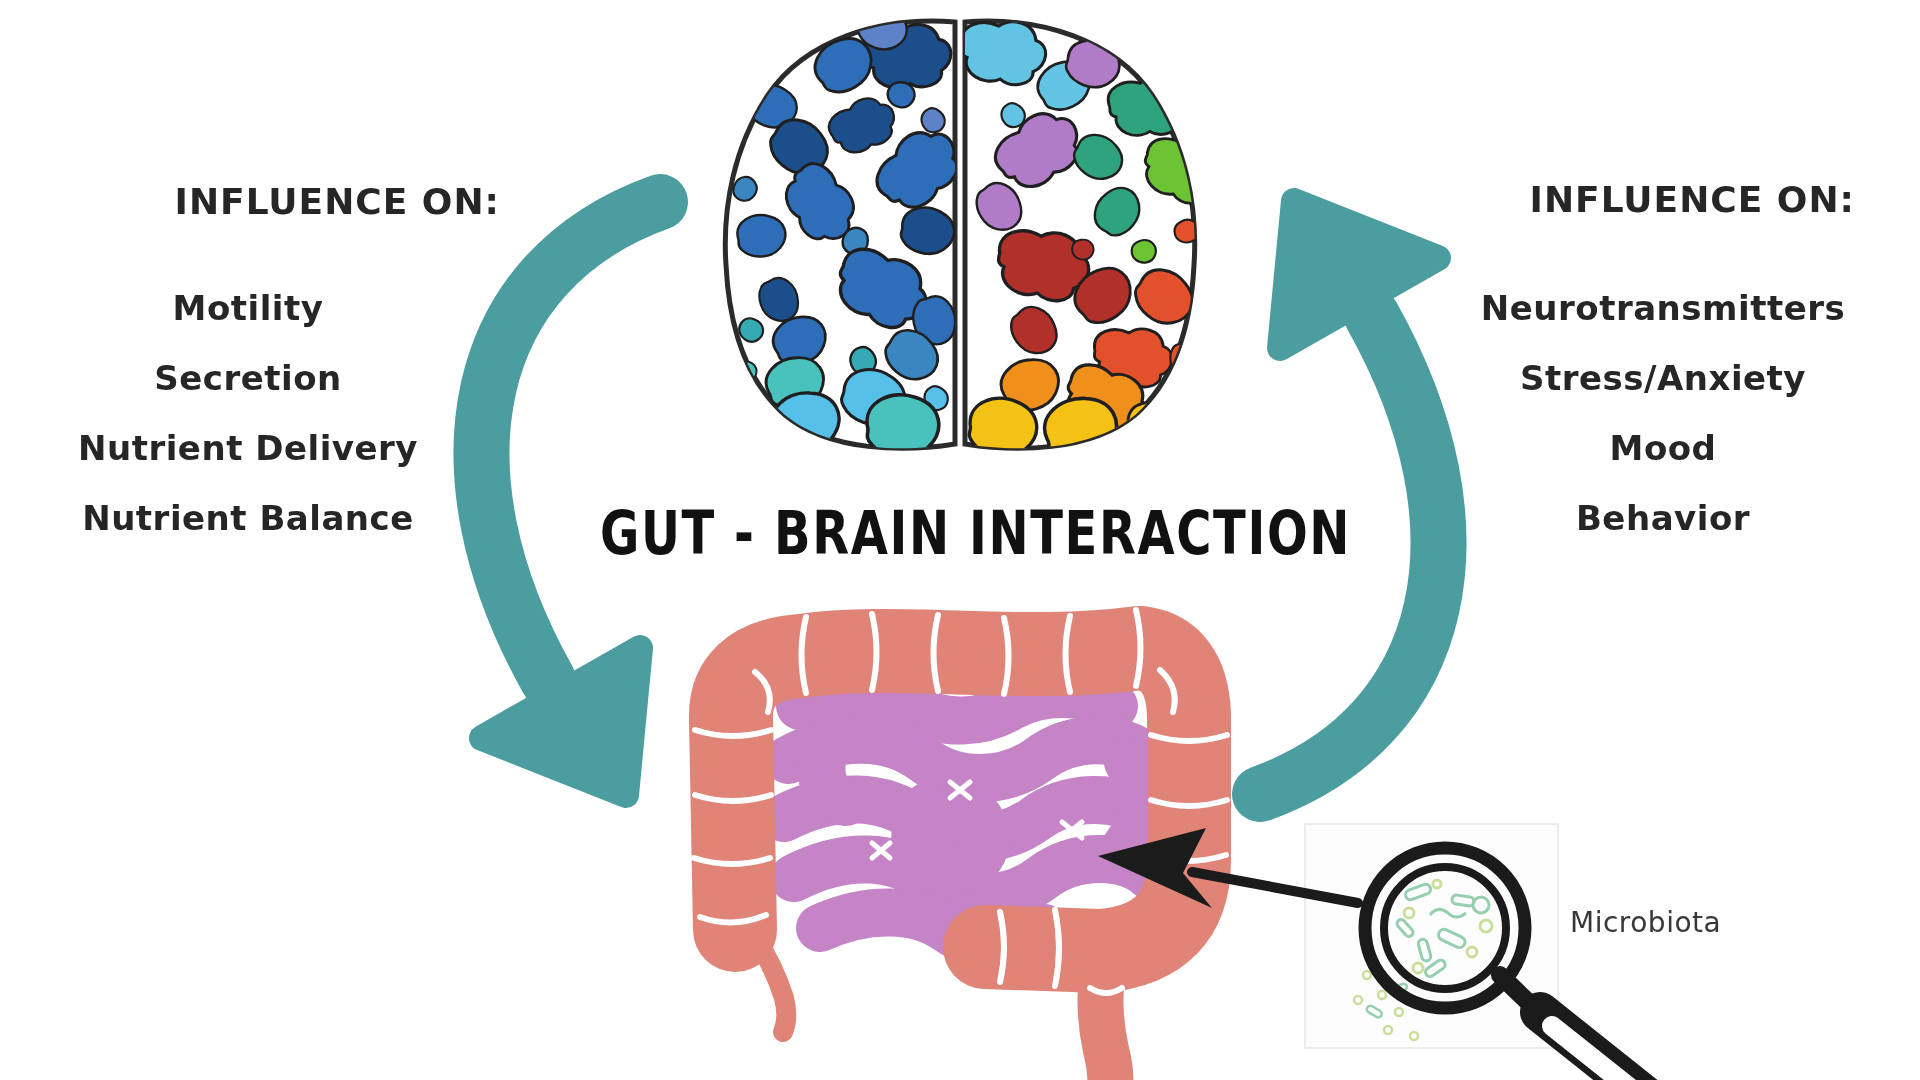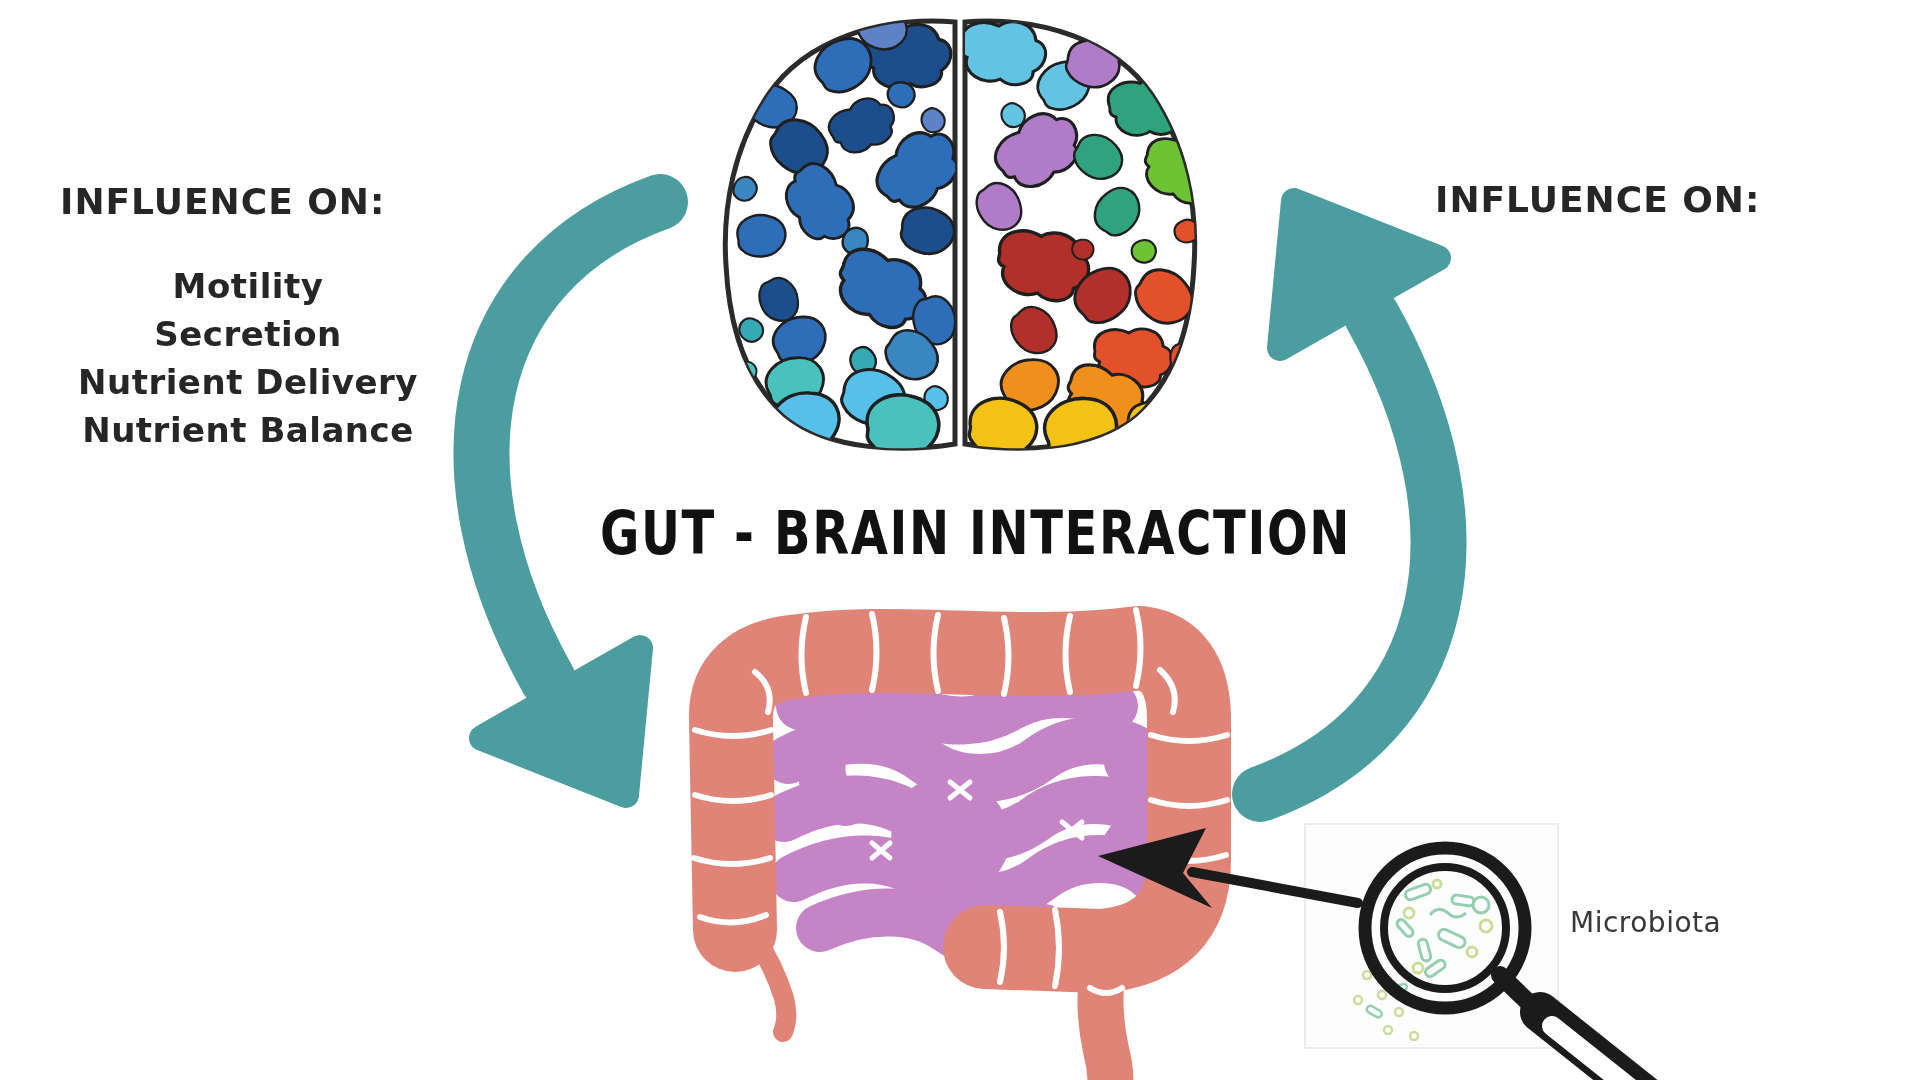--- a/index.html
+++ b/index.html
@@ -1,23 +1,23 @@
 <!DOCTYPE html>
 <html><head>
 <meta charset="utf-8">
 <style>
   html,body{margin:0;padding:0;background:#fff;}
   .canvas{position:relative;width:1920px;height:1080px;background:#ffffff;overflow:hidden;
           font-family:"DejaVu Sans","Liberation Sans",sans-serif;color:#262626;}
   .scene{position:absolute;left:0;top:0;}
-  .heading{position:absolute;font-weight:bold;font-size:36px;line-height:44px;text-align:left;
+  .heading{position:absolute;font-weight:bold;font-size:36px;line-height:44px;text-align:right;
            letter-spacing:1px;color:#262626;}
   .side-list{position:absolute;font-weight:bold;font-size:34px;line-height:48px;text-align:center;
              letter-spacing:0.5px;color:#262626;}
-  .side-list div{white-space:nowrap;}
+  .side-list div{white-space:nowrap;margin-top:22px;}
   .title-wrap{position:absolute;left:460px;top:498px;width:1030px;text-align:center;text-decoration:underline;}
   .title-inner{display:inline-block;transform:scaleX(0.8);transform-origin:50% 50%;
                font-size:60px;font-weight:700;letter-spacing:2px;color:#111;white-space:nowrap;}
   .microbiota-label{position:absolute;left:1570px;top:906px;font-size:28px;color:#383838;
                     letter-spacing:0.5px;white-space:nowrap;}
 </style>
 </head>
 <body>
 
 <div class="canvas">
@@ -205,16 +205,22 @@
 
 <div class="heading" style="left:60px;top:180px;width:440px">INFLUENCE ON:</div>
 <div class="side-list" style="left:28px;top:262px;width:440px">
   <div>Motility</div>
   <div>Secretion</div>
   <div>Nutrient Delivery</div>
   <div>Nutrient Balance</div>
 </div>
 
 <div class="heading" style="left:1435px;top:178px;width:420px">INFLUENCE ON:</div>
+<div class="side-list" style="left:1453px;top:262px;width:420px">
+  <div>Neurotransmitters</div>
+  <div>Stress/Anxiety</div>
+  <div>Mood</div>
+  <div>Behavior</div>
+</div>
 
 <div class="microbiota-label">Microbiota</div>
 
 </div>
 
 </body></html>

